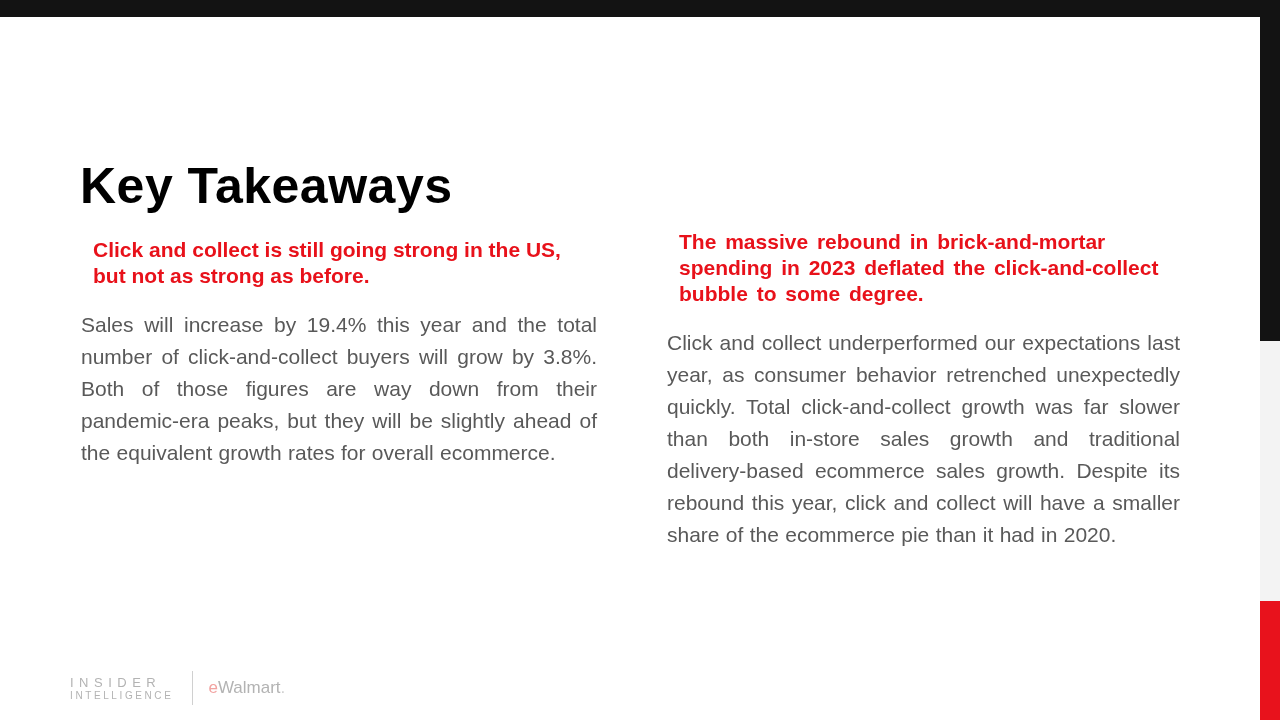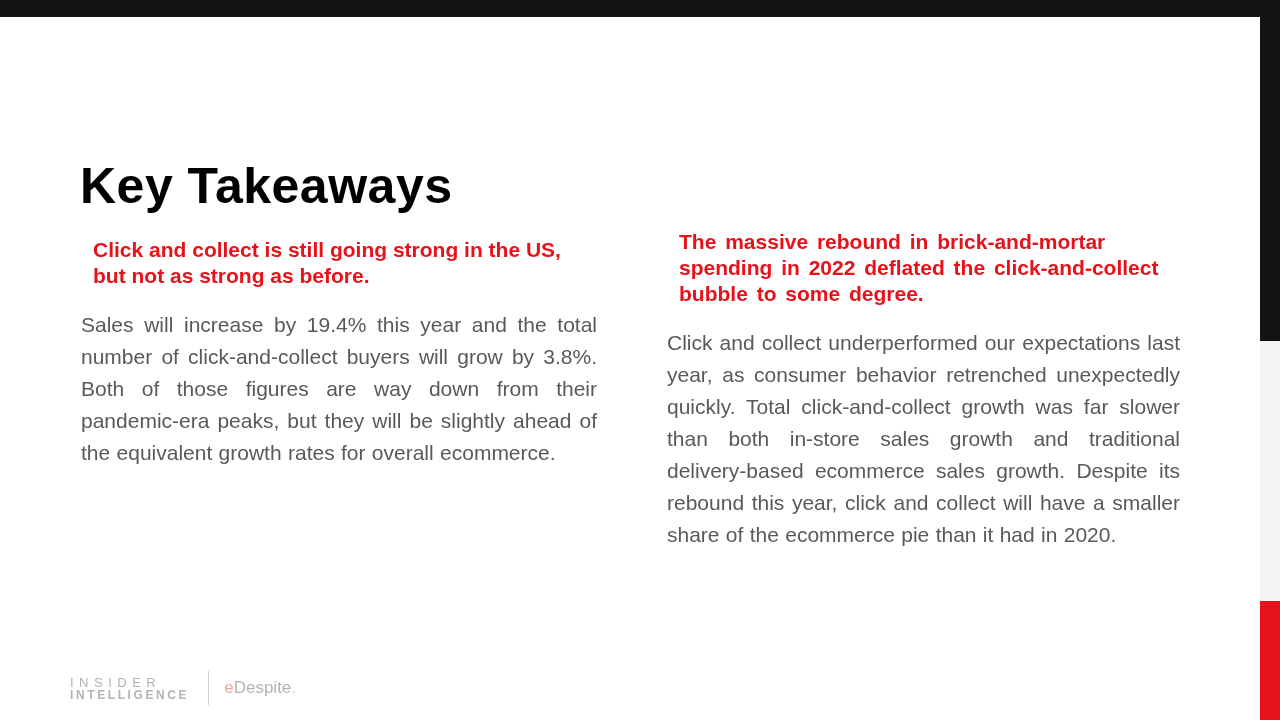--- a/index.html
+++ b/index.html
@@ -57,22 +57,22 @@
   .footer-brand {
     position: absolute; left: 22px; top: 671px;
     display: flex; align-items: center;
   }
   .brand-insider { text-align: left; margin-left: 48px; }
   .brand-insider .line1 {
     font-size: 13px; line-height: 15px; letter-spacing: 5.5px;
     color: var(--logo-gray, #b3b3b3); font-weight: 400;
   }
   .brand-insider .line2 {
-    font-size: 12px; line-height: 11px; letter-spacing: 2.6px;
-    color: var(--logo-gray, #b3b3b3); font-weight: 700;
+    font-size: 10px; line-height: 11px; letter-spacing: 2.6px;
+    color: var(--logo-gray, #b3b3b3); font-weight: 400;
   }
   .brand-divider {
     width: 1px; height: 34px; margin: 0 15px 0 19px;
     background: var(--divider, #d0d0d0);
   }
   .brand-emarketer { font-size: 17px; line-height: 20px; }
   .brand-emarketer .e { color: var(--logo-pink, #f2a3a1); }
   .brand-emarketer .rest { color: var(--logo-gray, #b5b5b5); }
   .brand-emarketer .dot { color: var(--divider, #d6d6d6); }
 </style>
@@ -87,28 +87,28 @@
   <div class="side-bar red"></div>
 
   <h1 class="page-title">Key Takeaways</h1>
 
   <div class="col col-left">
     <h2 class="takeaway-heading">Click and collect is still going strong in the US, but not as strong as before.</h2>
     <p class="takeaway-body">Sales will increase by 19.4% this year and the total number of click-and-collect buyers will grow by 3.8%. Both of those figures are way down from their pandemic-era peaks, but they will be slightly ahead of the equivalent growth rates for overall ecommerce.</p>
   </div>
 
   <div class="col col-right">
-    <h2 class="takeaway-heading">The massive rebound in brick-and-mortar spending in 2022 deflated the click-and-collect bubble to some degree.</h2>
+    <h2 class="takeaway-heading">The massive rebound in brick-and-mortar spending in 2023 deflated the click-and-collect bubble to some degree.</h2>
     <p class="takeaway-body">Click and collect underperformed our expectations last year, as consumer behavior retrenched unexpectedly quickly. Total click-and-collect growth was far slower than both in-store sales growth and traditional delivery-based ecommerce sales growth. Despite its rebound this year, click and collect will have a smaller share of the ecommerce pie than it had in 2020.</p>
   </div>
 
   <div class="footer-brand">
     <div class="brand-insider">
       <div class="line1">INSIDER</div>
       <div class="line2">INTELLIGENCE</div>
     </div>
     <div class="brand-divider"></div>
     <div class="brand-emarketer">
-      <span class="e">e</span><span class="rest">Despite</span><span class="dot">.</span>
+      <span class="e">e</span><span class="rest">Walmart</span><span class="dot">.</span>
     </div>
   </div>
 
 </div>
 
 </body></html>

